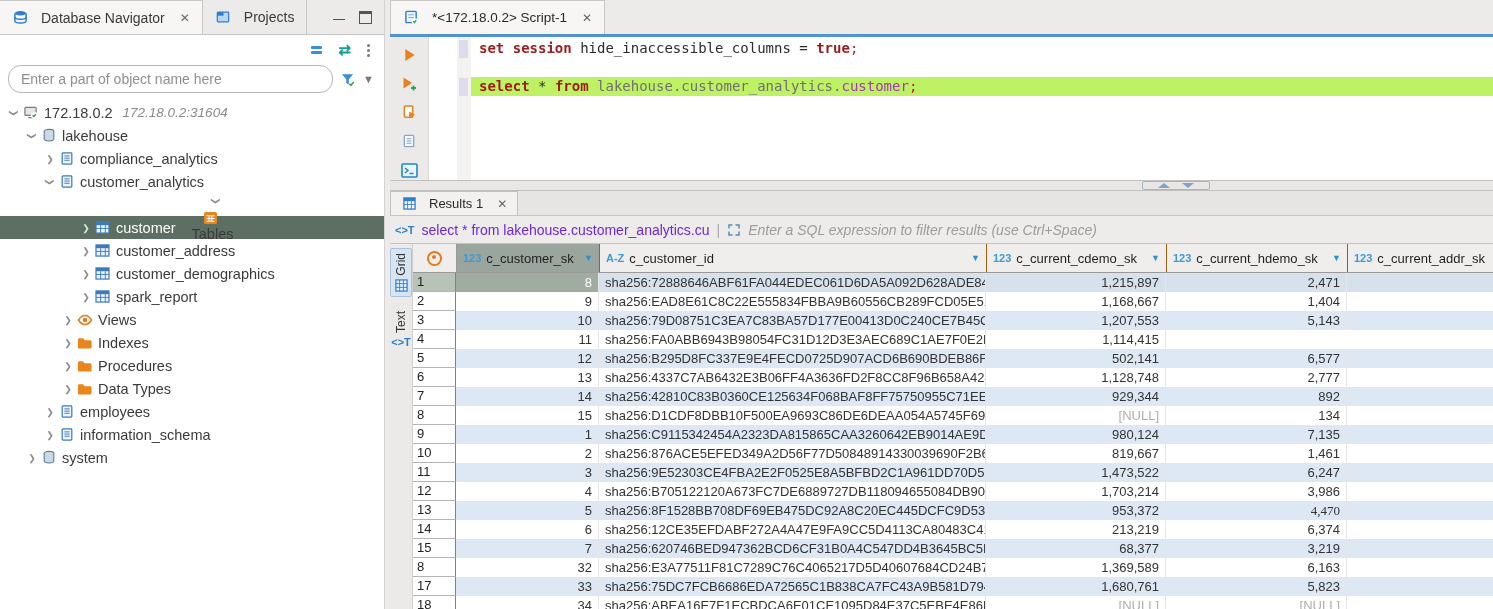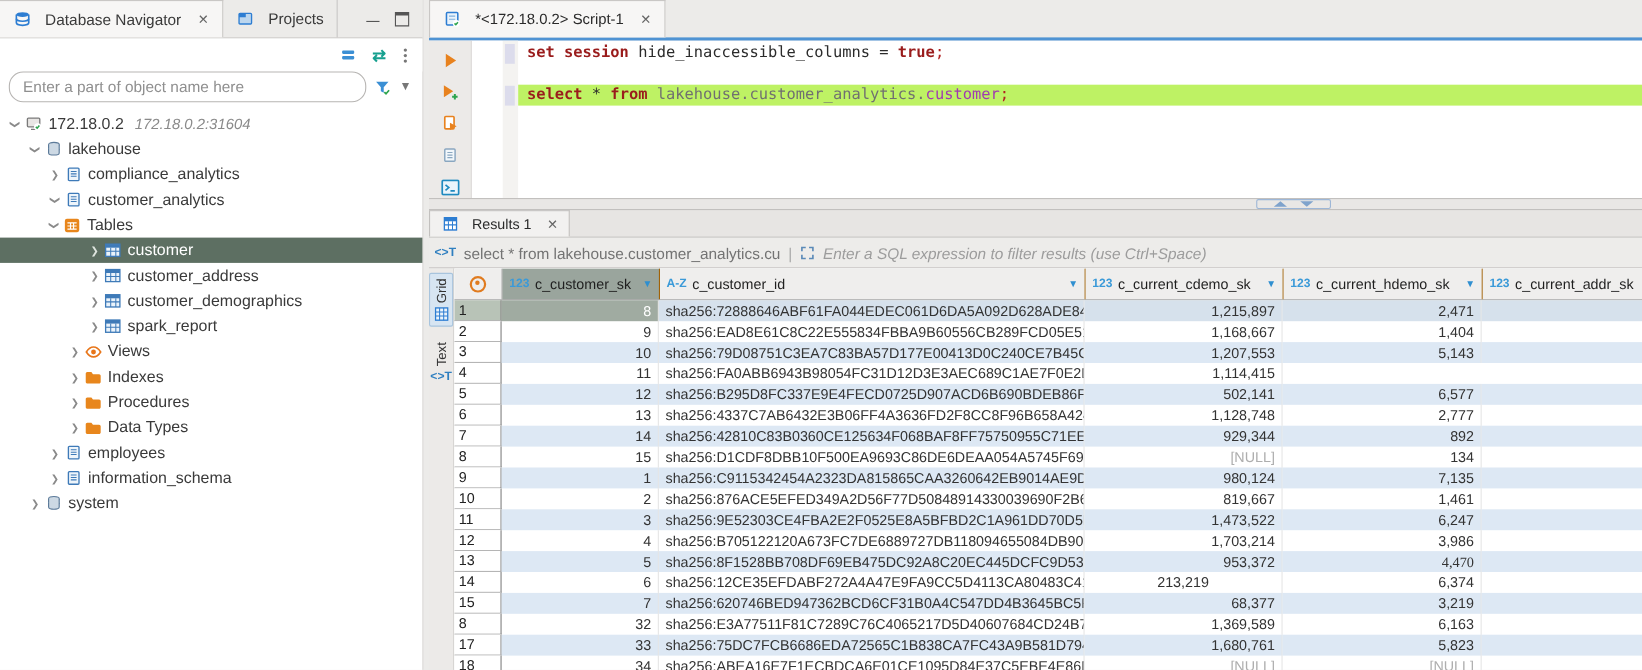--- a/index.html
+++ b/index.html
@@ -55,21 +55,21 @@
 
   .splitter{height:9px;background:#e9e7e5;border-top:1px solid #c2c0be;border-bottom:1px solid #c2c0be;position:relative}
   .sash{position:absolute;left:752px;top:0;width:66px;height:7px;border:1px solid #9db6d6;border-radius:2px;background:#e9e7e5;display:flex;align-items:center;justify-content:center;gap:12px}
   .tri-up{width:0;height:0;border-left:6px solid transparent;border-right:6px solid transparent;border-bottom:5px solid #7fa3cc}
   .tri-down{width:0;height:0;border-left:6px solid transparent;border-right:6px solid transparent;border-top:5px solid #7fa3cc}
 
   .res-tabbar{height:24px;background:#e7e5e3;display:flex;align-items:stretch}
   .res-tab{display:flex;align-items:center;gap:6px;padding:0 10px;font-size:13px;background:#f2f1f0;border:1px solid #c2c0be;border-bottom:none;color:#2a2a2a}
   .res-filter{height:27px;background:#edecea;border-top:1px solid #c6c4c2;border-bottom:1px solid #c6c4c2;display:flex;align-items:center;padding-left:5px;gap:7px;font-size:14px;white-space:nowrap;overflow:hidden}
   .q-icon{color:#2f7fc0;font-size:11px;font-weight:bold}
-  .q-text{color:#737373}
+  .q-text{color:#6d28d9}
   .q-sep{color:#aaa}
   .q-placeholder{color:#9c9c9c;font-style:italic}
 
   .res-body{display:flex;height:365px}
   .res-side{width:22px;background:#eceae8;border-right:1px solid #d2d0ce;display:flex;flex-direction:column;align-items:center;padding-top:4px;gap:10px}
   .vtab{display:flex;flex-direction:column;align-items:center;gap:3px;padding:4px 0;width:20px}
   .vtab.active{background:#d7e5f2;border:1px solid #a8c4dd;border-radius:2px}
   .vlabel{writing-mode:vertical-rl;transform:rotate(180deg);font-size:12px;color:#333}
   .grid-area{flex:1;overflow:hidden;background:#fff;position:relative}
   .g-header{display:flex;height:28px;border-bottom:1px solid #9a9a9a;width:1134px}
@@ -184,21 +184,21 @@
       <div class="tree-row" style="padding-left: 42px;">
         <span class="chev" style="transform: rotate(90deg);">❯</span>
         <span class="ticon">
           <svg width="14" height="15" viewBox="0 0 16 16">
             <rect x="2.5" y="1.5" width="11" height="13" rx="1" fill="#eef5fb" stroke="#3e7ab8" stroke-width="1.4"></rect>
             <path d="M5 5h6M5 7.5h6M5 10h6" stroke="#3e7ab8" stroke-width="1.1"></path>
           </svg>
         </span>
         <span>customer_analytics</span>
       </div>
-      <div class="tree-row" style="padding-left: 41px;">
+      <div class="tree-row" style="padding-left: 41px; flex-direction: column;">
         <span class="chev" style="transform: rotate(90deg);">❯</span>
         <span class="ticon">
           <svg width="15" height="14" viewBox="0 0 16 15">
             <rect x="1" y="1" width="14" height="13" rx="2" fill="#e8861c"></rect>
             <path d="M3.5 5h9M3.5 8h9M3.5 11h9M6.5 5v6M9.5 5v6" stroke="#fff" stroke-width="1.1"></path>
           </svg>
         </span>
         <span>Tables</span>
       </div>
       <div class="tree-row selected" style="padding-left: 78px;">
@@ -559,21 +559,21 @@
             <div class="g-cell r" style="width: 143px; flex: 0 0 143px;">5</div>
             <div class="g-cell" style="width: 387px; flex: 0 0 387px;">sha256:8F1528BB708DF69EB475DC92A8C20EC445DCFC9D53ECF34</div>
             <div class="g-cell r" style="width: 180px; flex: 0 0 180px;">953,372</div>
             <div class="g-cell r" style="width: 181px; flex: 0 0 181px; font-family: Liberation Serif, serif;">4,470</div>
             <div class="g-cell r" style="width: 190px; flex: 0 0 190px;">36,36</div>
           </div>
           <div class="g-row">
             <div class="g-rownum">14</div>
             <div class="g-cell r" style="width: 143px; flex: 0 0 143px;">6</div>
             <div class="g-cell" style="width: 387px; flex: 0 0 387px;">sha256:12CE35EFDABF272A4A47E9FA9CC5D4113CA80483C41D17C8</div>
-            <div class="g-cell r" style="width: 180px; flex: 0 0 180px; text-align: center;">213,219</div>
+            <div class="g-cell r" style="width: 180px; flex: 0 0 180px;">213,219</div>
             <div class="g-cell r" style="width: 181px; flex: 0 0 181px;">6,374</div>
             <div class="g-cell r" style="width: 190px; flex: 0 0 190px;">27,08</div>
           </div>
           <div class="g-row stripe">
             <div class="g-rownum">15</div>
             <div class="g-cell r" style="width: 143px; flex: 0 0 143px;">7</div>
             <div class="g-cell" style="width: 387px; flex: 0 0 387px;">sha256:620746BED947362BCD6CF31B0A4C547DD4B3645BC5F0B10</div>
             <div class="g-cell r" style="width: 180px; flex: 0 0 180px;">68,377</div>
             <div class="g-cell r" style="width: 181px; flex: 0 0 181px;">3,219</div>
             <div class="g-cell r" style="width: 190px; flex: 0 0 190px;">44,81</div>

